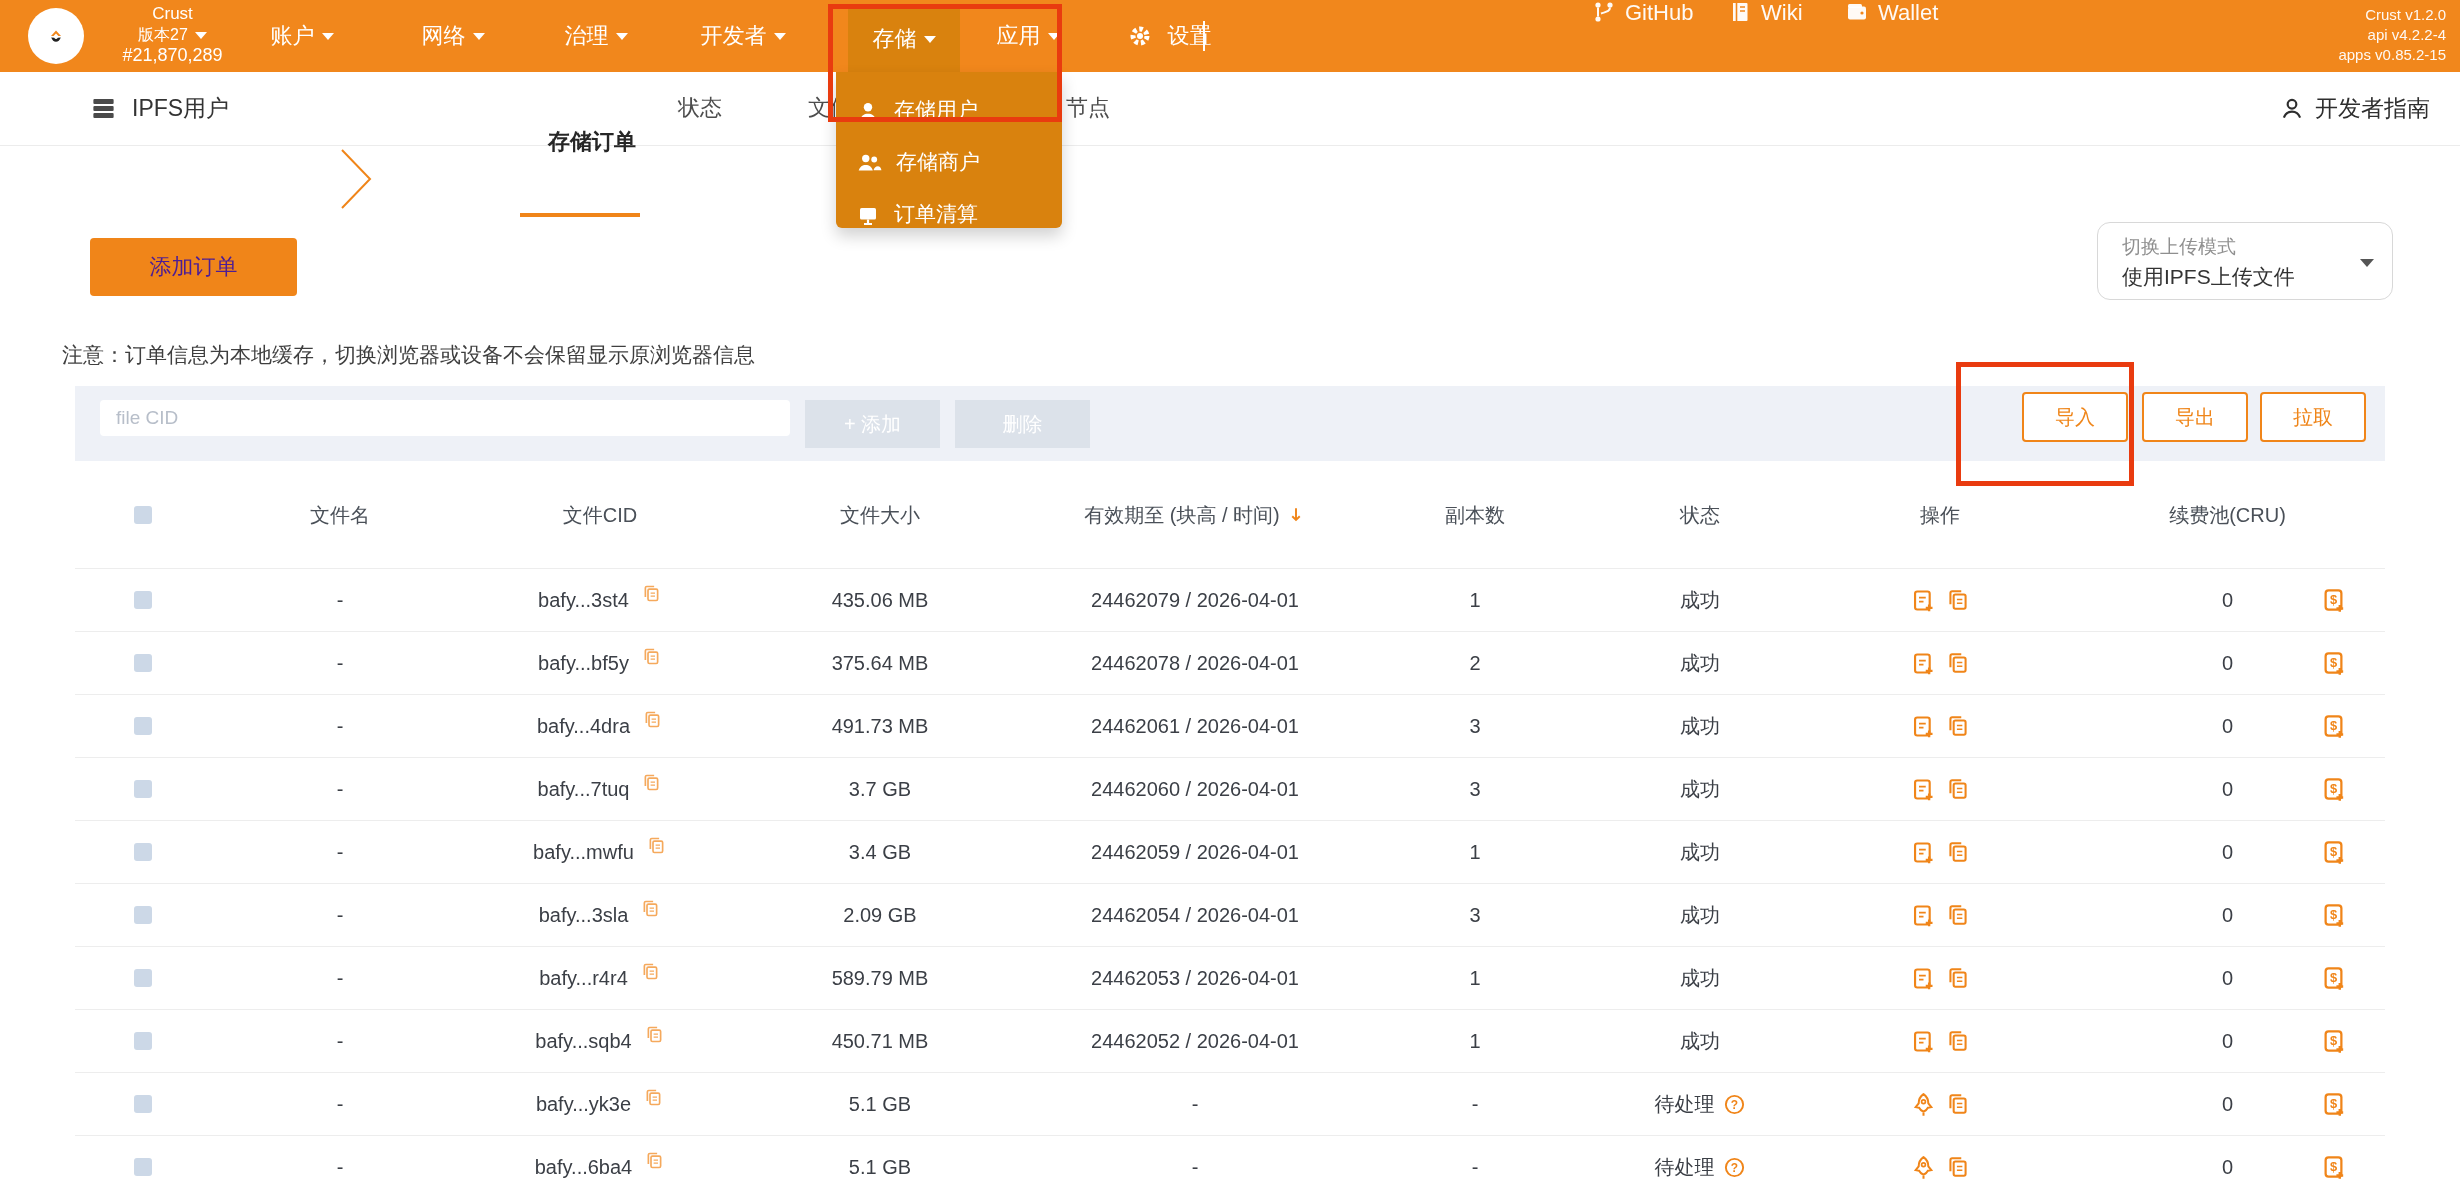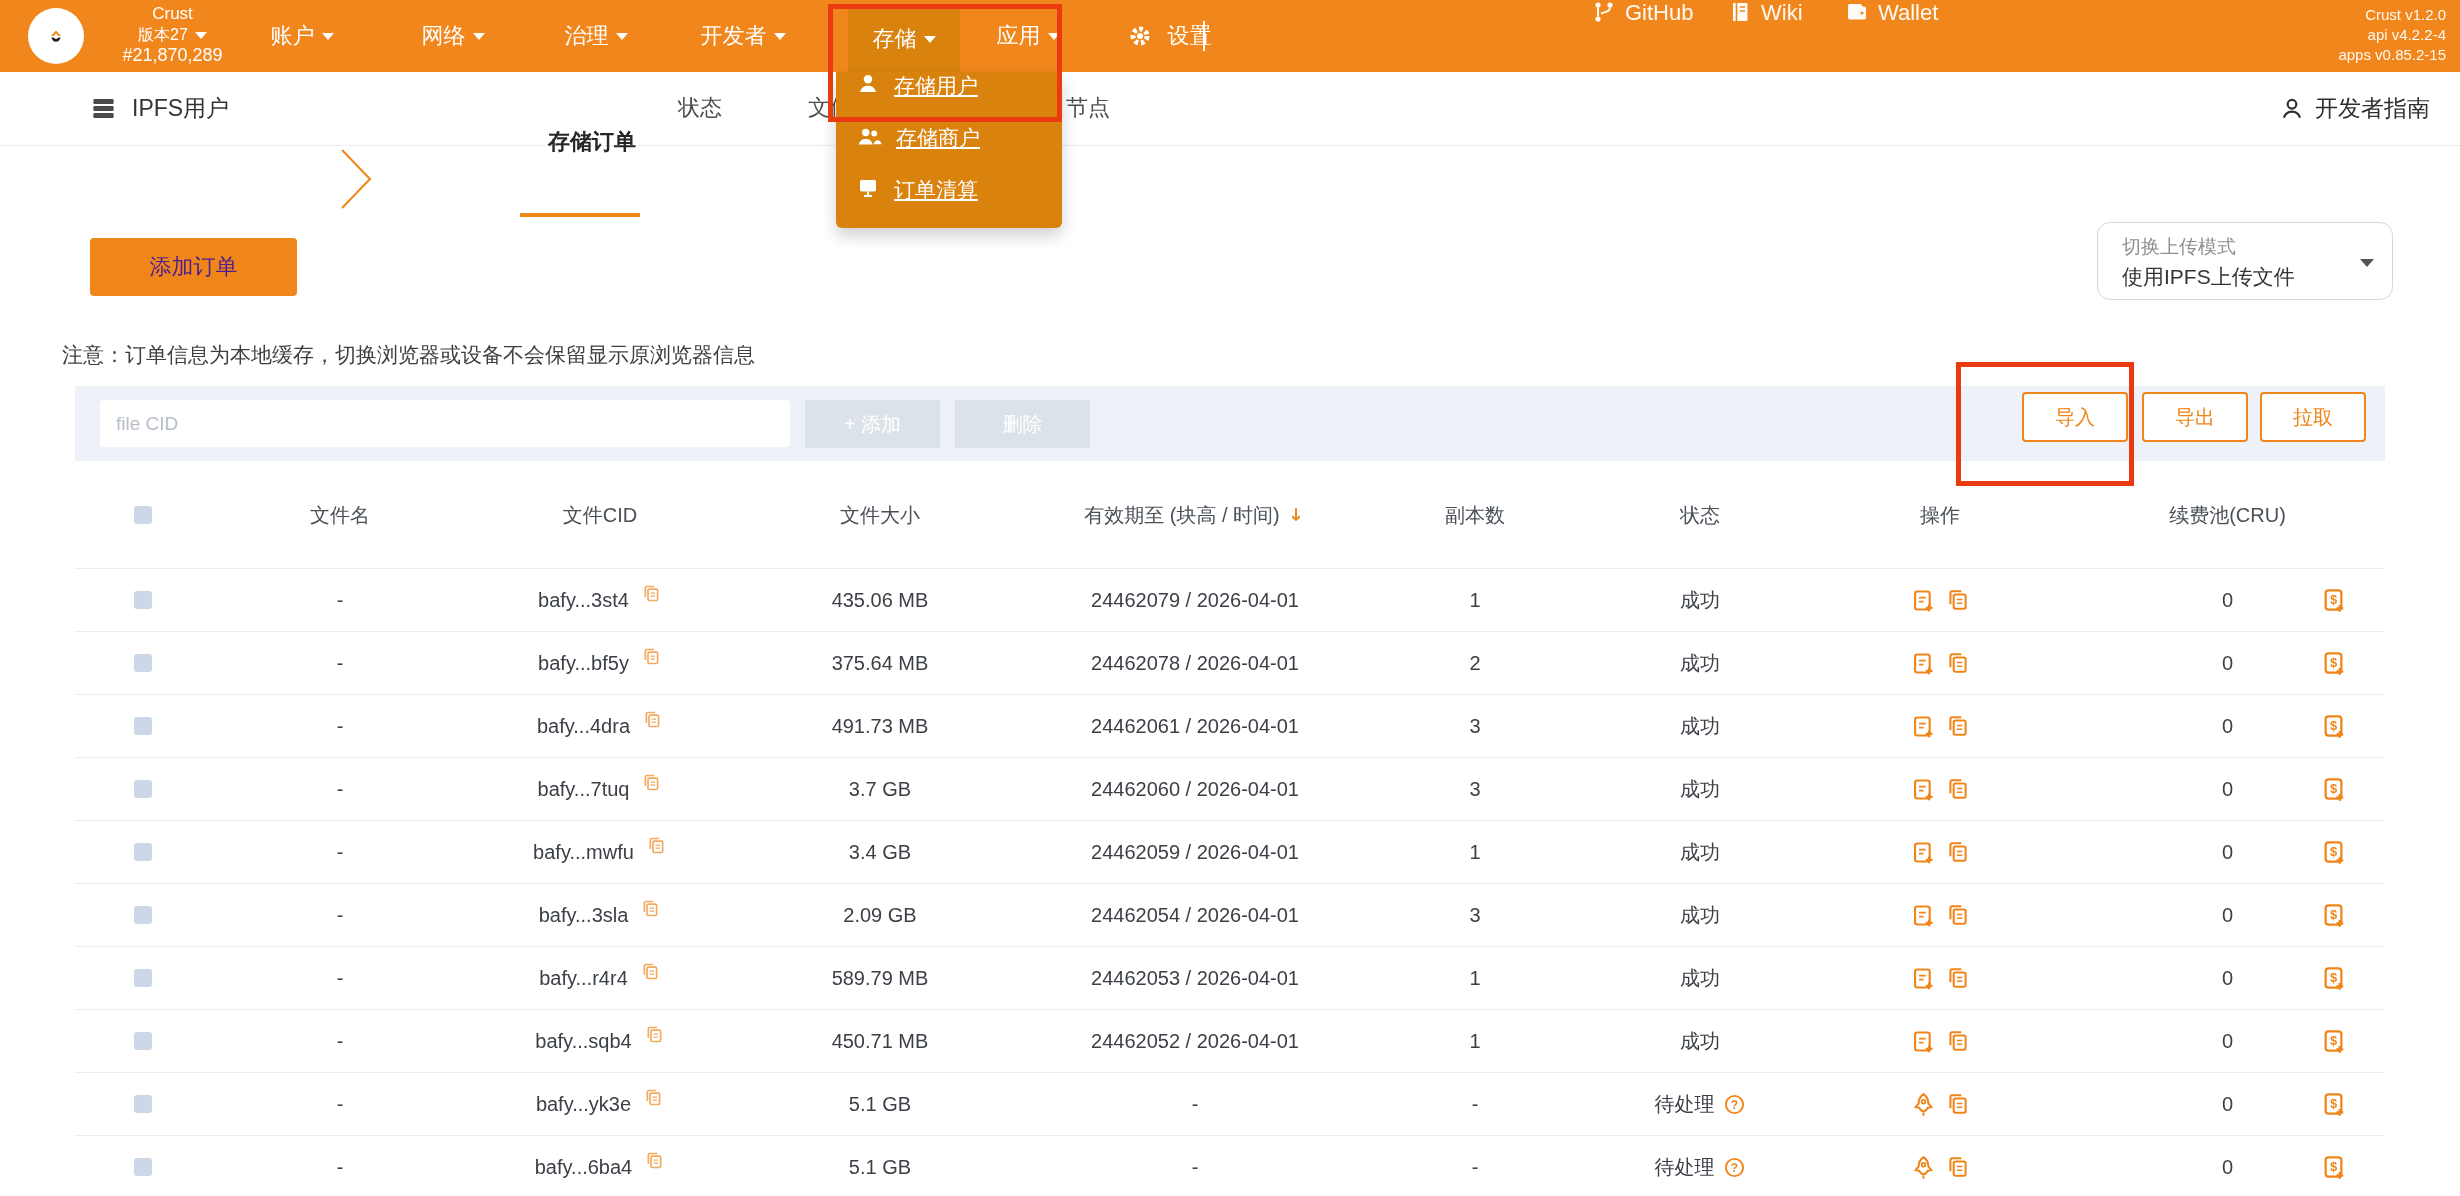--- a/index.html
+++ b/index.html
@@ -18,21 +18,21 @@
   .nav-item{position:absolute;top:0;height:72px;display:flex;align-items:center;justify-content:center;
             color:#fff;font-size:22px;cursor:pointer;}
   .nav-item.active{top:6px;height:66px;background:#d9820e;}
   .top-link{position:absolute;top:0;height:72px;display:flex;align-items:flex-start;gap:9px;color:rgba(255,255,255,.96);font-size:22px;cursor:pointer;}
   .versions{position:absolute;right:14px;top:5px;text-align:right;color:rgba(255,255,255,.95);font-size:15px;line-height:20px;}
   .text-cursor{position:absolute;left:1203px;top:21px;width:2px;height:30px;background:#fff;}
   .icon-sm{width:24px;height:24px;}
   
   .dropdown{position:absolute;left:836px;top:72px;width:226px;background:#d9820e;border-radius:0 0 6px 6px;
             box-shadow:0 8px 16px rgba(0,0,0,.18);z-index:5;}
-  .dd-item{height:52px;display:flex;align-items:flex-start;gap:14px;padding-left:20px;color:#fff;font-size:21px;cursor:pointer;text-decoration:underline;}
+  .dd-item{height:52px;display:flex;align-items:flex-end;gap:14px;padding-left:20px;color:#fff;font-size:21px;cursor:pointer;}
   
   .subnav{position:absolute;left:0;top:72px;width:2460px;height:73px;background:#fff;border-bottom:1px solid #ececec;}
   .section-label{position:absolute;left:132px;top:0;height:73px;display:flex;align-items:center;font-size:23px;color:#333;font-weight:500;}
   .srv-icon{position:absolute;left:90px;top:23px;color:#4a4a4a;}
   .crumb-sep{position:absolute;left:336px;top:76px;}
   .tab{position:absolute;top:0;height:72px;display:flex;align-items:center;justify-content:center;
        font-size:22px;color:#4d4d4d;cursor:pointer;}
   .tab.active{color:#262626;font-weight:bold;}
   .tab-underline{position:absolute;left:520px;top:141px;width:120px;height:4px;background:#f08519;}
   .guide{position:absolute;right:30px;top:0;height:73px;display:flex;align-items:center;gap:10px;font-size:23px;color:#2e2e2e;cursor:pointer;}
@@ -40,21 +40,21 @@
   .btn-add-order{position:absolute;left:90px;top:238px;width:207px;height:58px;background:#f08519;border:none;border-radius:4px;
                  color:#4c1d95;font-size:22px;font-family:inherit;cursor:pointer;}
   .upload-select{position:absolute;left:2097px;top:222px;width:296px;height:78px;border:1px solid #d8d8d8;border-radius:13px;
                  background:#fff;box-sizing:border-box;cursor:pointer;}
   .upload-select .u-label{position:absolute;left:24px;top:11px;font-size:19px;color:#8f8f8f;}
   .upload-select .u-value{position:absolute;left:24px;top:40px;font-size:21px;color:#333;}
   .upload-select .u-caret{position:absolute;right:18px;top:36px;width:0;height:0;border-left:7px solid transparent;
                  border-right:7px solid transparent;border-top:8px solid #555;}
   .notice{position:absolute;left:62px;top:341px;font-size:21px;color:#3f3f3f;}
   .toolbar{position:absolute;left:75px;top:386px;width:2310px;height:75px;background:#eef1f7;}
-  .cid-input{position:absolute;left:25px;top:14px;width:690px;height:47px;border:none;border-radius:4px;background:#fff;
+  .cid-input{position:absolute;left:25px;top:14px;width:690px;height:36px;border:none;border-radius:4px;background:#fff;
              box-sizing:border-box;padding:0 16px;font-size:19px;color:#333;font-family:inherit;}
   .cid-input::placeholder{color:#b7bec9;}
   .btn-muted{position:absolute;top:14px;width:135px;height:48px;background:#dce2ea;border:none;border-radius:0;
              color:#fff;font-size:20px;font-family:inherit;}
   .btn-outline{position:absolute;top:6px;width:106px;height:50px;background:#fff;border:2px solid #f08519;border-radius:4px;
                color:#ef8519;font-size:20px;font-family:inherit;box-sizing:border-box;cursor:pointer;}
   
   .thead{position:absolute;left:75px;top:485px;width:2310px;height:60px;display:grid;
          grid-template-columns:135px 260px 260px 300px 330px 230px 220px 260px 315px;align-items:center;}
   .thead .th{display:flex;align-items:center;justify-content:center;font-size:20px;color:#4a5058;gap:6px;text-align:center;}

